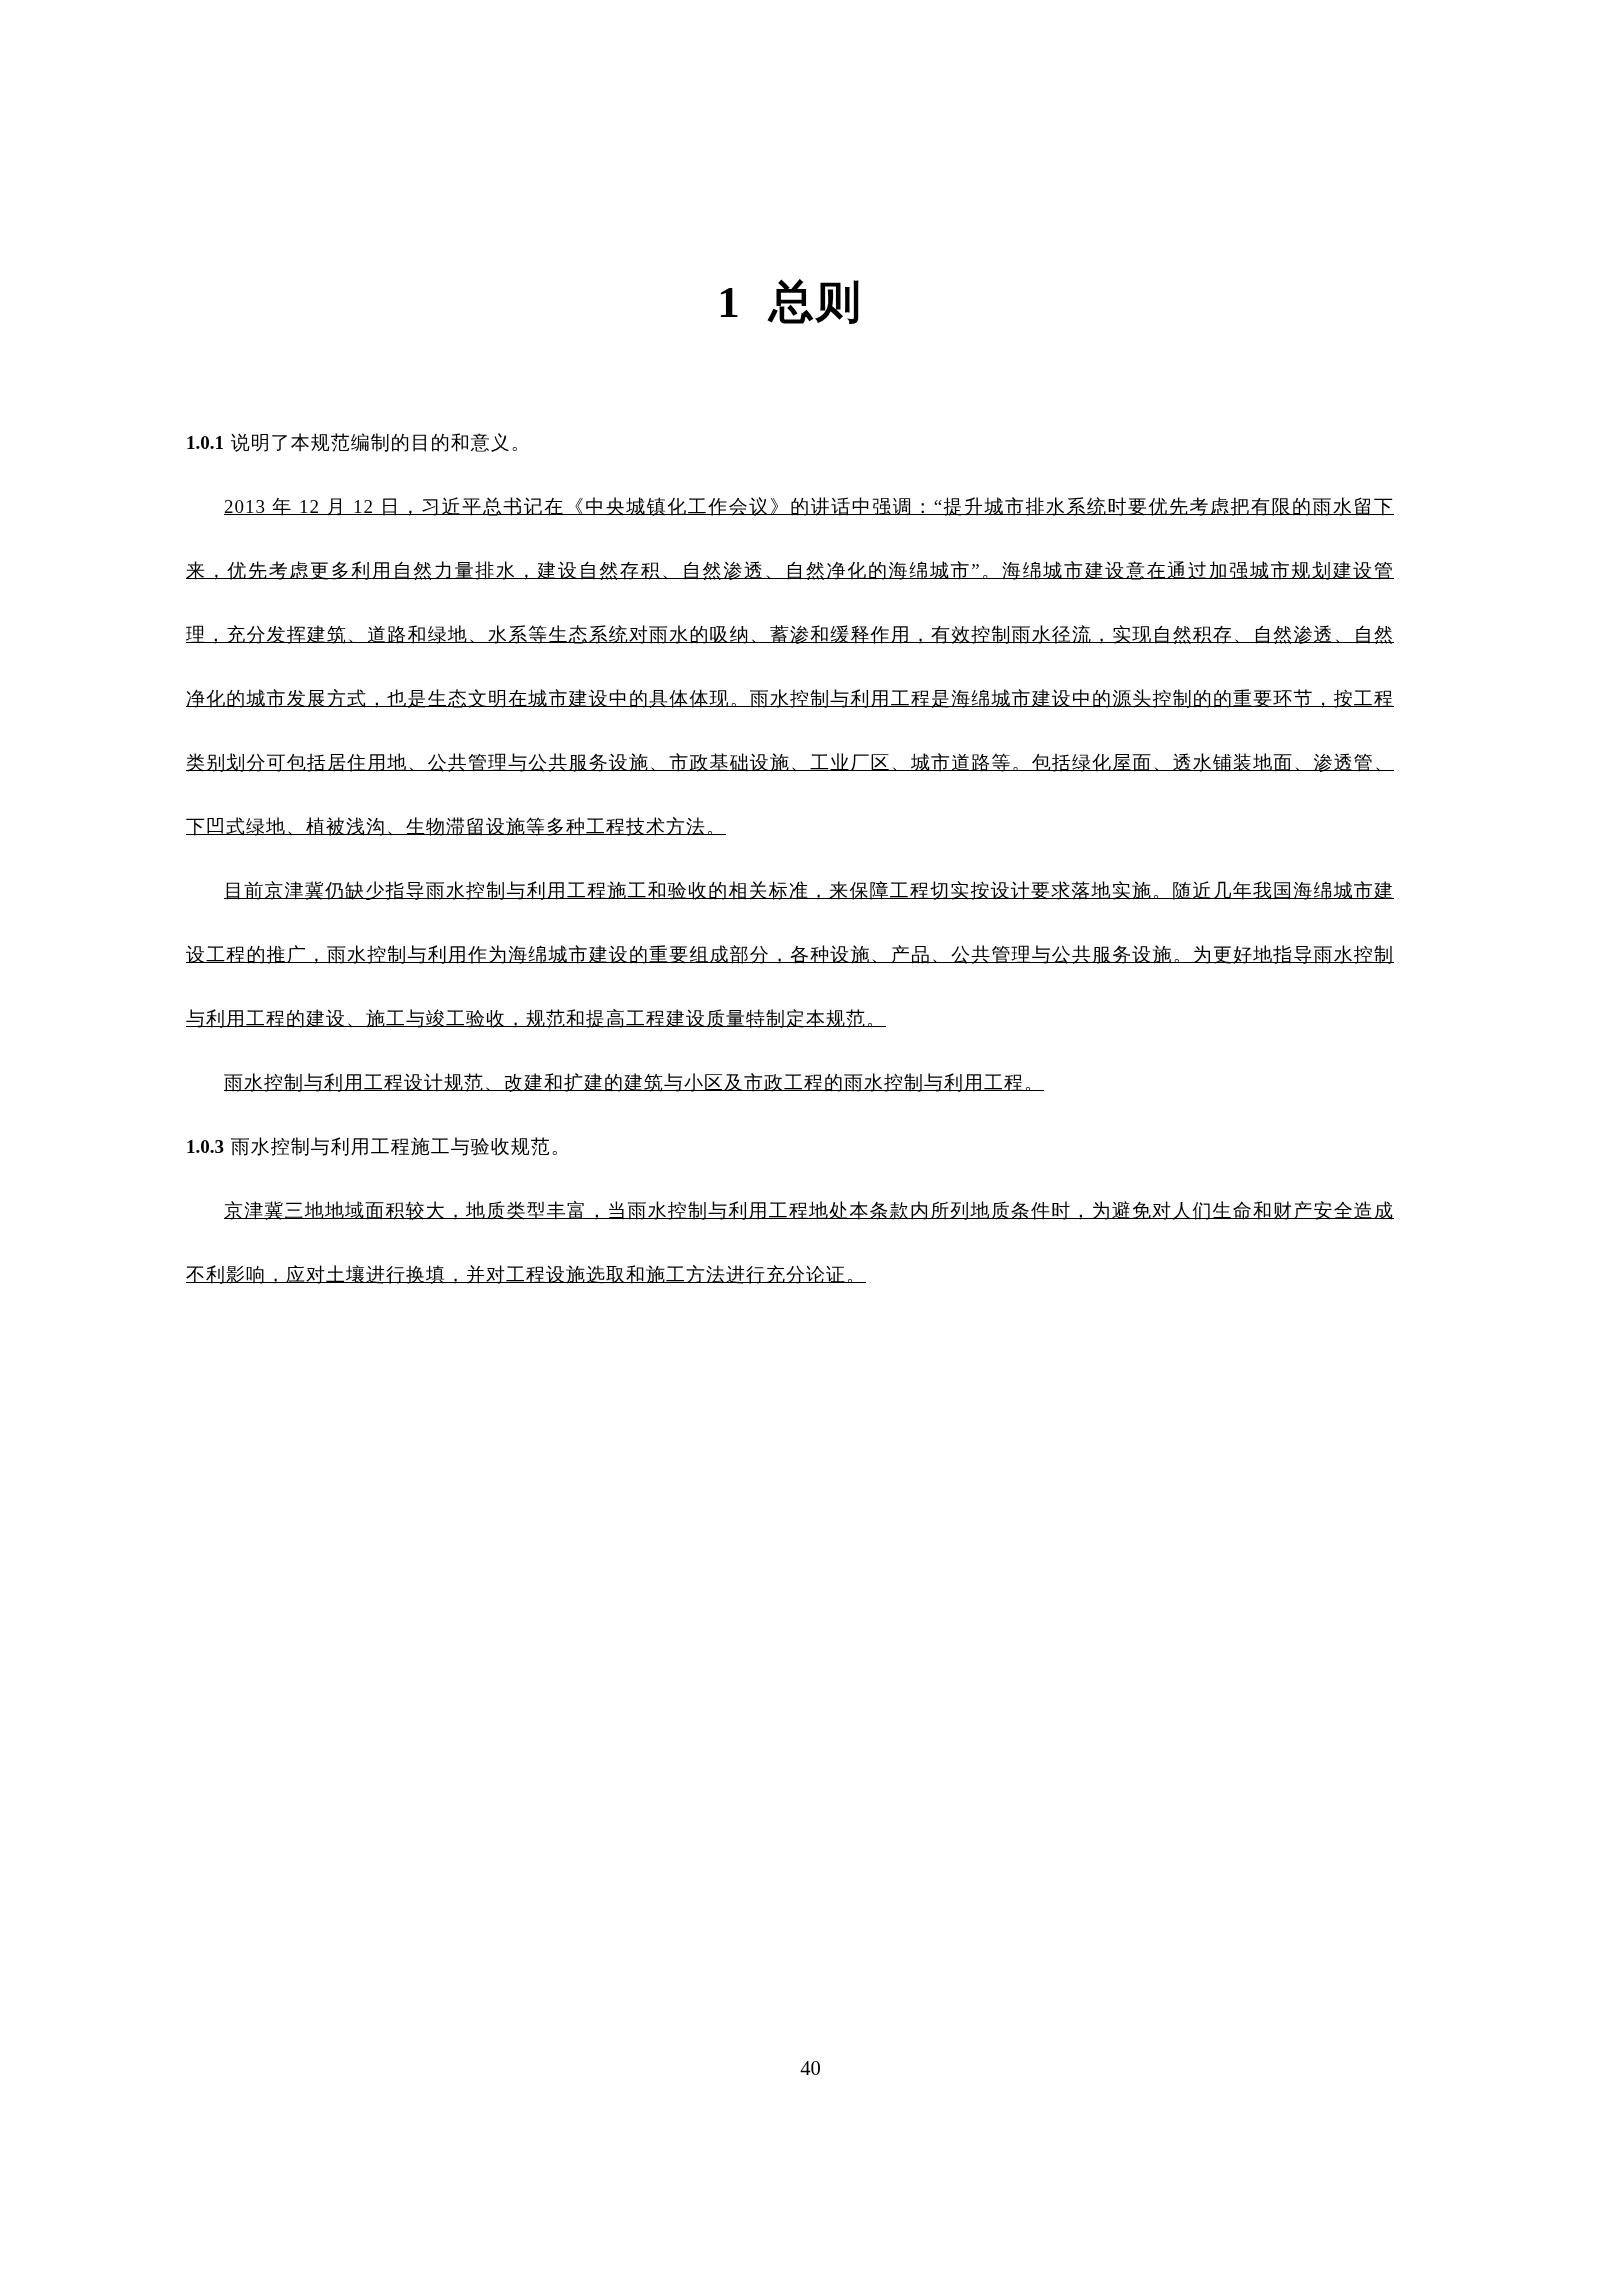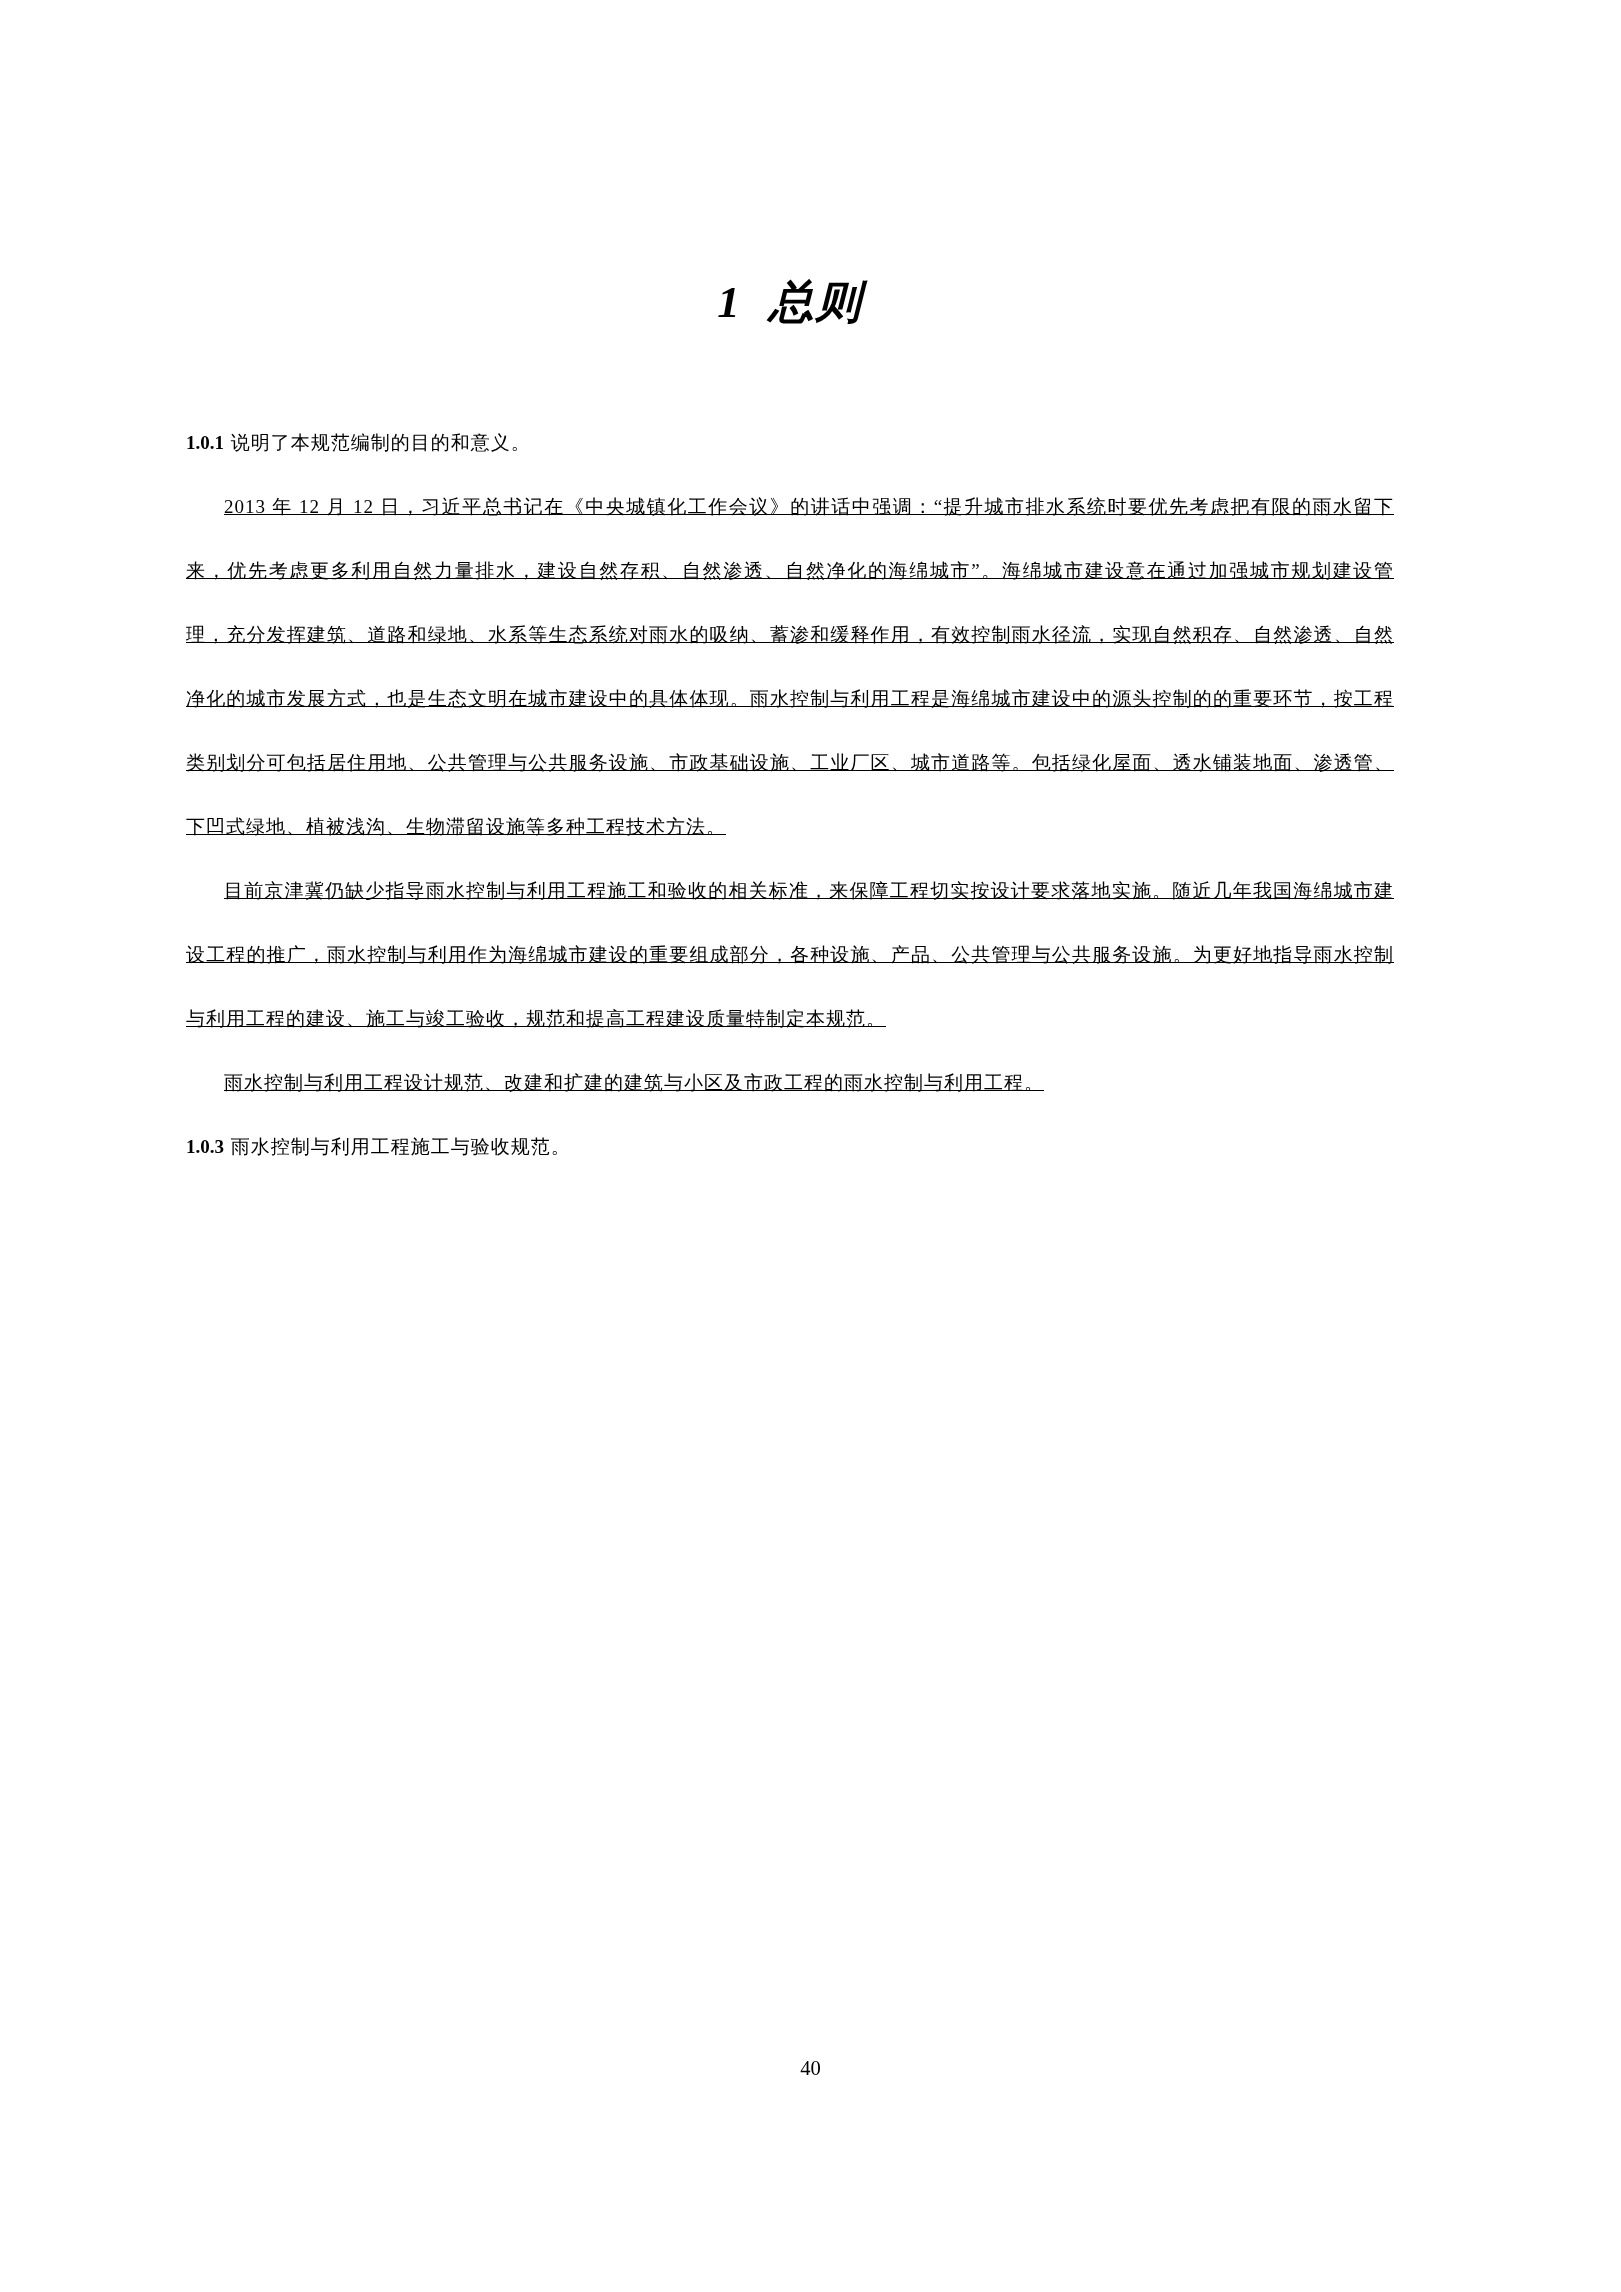--- a/index.html
+++ b/index.html
@@ -18,21 +18,20 @@
     top: 272px;
     width: 1208px;
   }
   h1.doc-title {
     margin: 0 0 78px 0;
     font-size: 45px;
     line-height: 61px;
     font-weight: bold;
     text-align: center;
     letter-spacing: 2px;
-    font-style: italic;
   }
   h1.doc-title .t-num { margin-right: 0.6em; }
   p.para {
     margin: 0;
     font-size: 19px;
     line-height: 64px;
     text-align: justify;
     letter-spacing: 1px;
   }
   p.para.indent { text-indent: 2em; text-decoration: underline; }
@@ -71,18 +70,19 @@
 
     <p class="para indent">目前京津冀仍缺少指导雨水控制与利用工程施工和验收的相关标准，来保障工程切实按设计要求落地实施。随近几年我国海绵城市建设工程的推广，雨水控制与利用作为海绵城市建设的重要组成部分，各种设施、产品、公共管理与公共服务设施。为更好地指导雨水控制与利用工程的建设、施工与竣工验收，规范和提高工程建设质量特制定本规范。</p>
 
 
     <p class="para indent">雨水控制与利用工程设计规范、改建和扩建的建筑与小区及市政工程的雨水控制与利用工程。</p>
 
     <p class="para">
       <span class="clause-num">1.0.3</span><span>雨水控制与利用工程施工与验收规范。</span>
     </p>
 
+    <p class="para indent">京津冀三地地域面积较大，地质类型丰富，当雨水控制与利用工程地处本条款内所列地质条件时，为避免对人们生命和财产安全造成不利影响，应对土壤进行换填，并对工程设施选取和施工方法进行充分论证。</p>
 
   </div>
 
   <div class="page-number">40</div>
 </div>
 
 
 </body></html>

